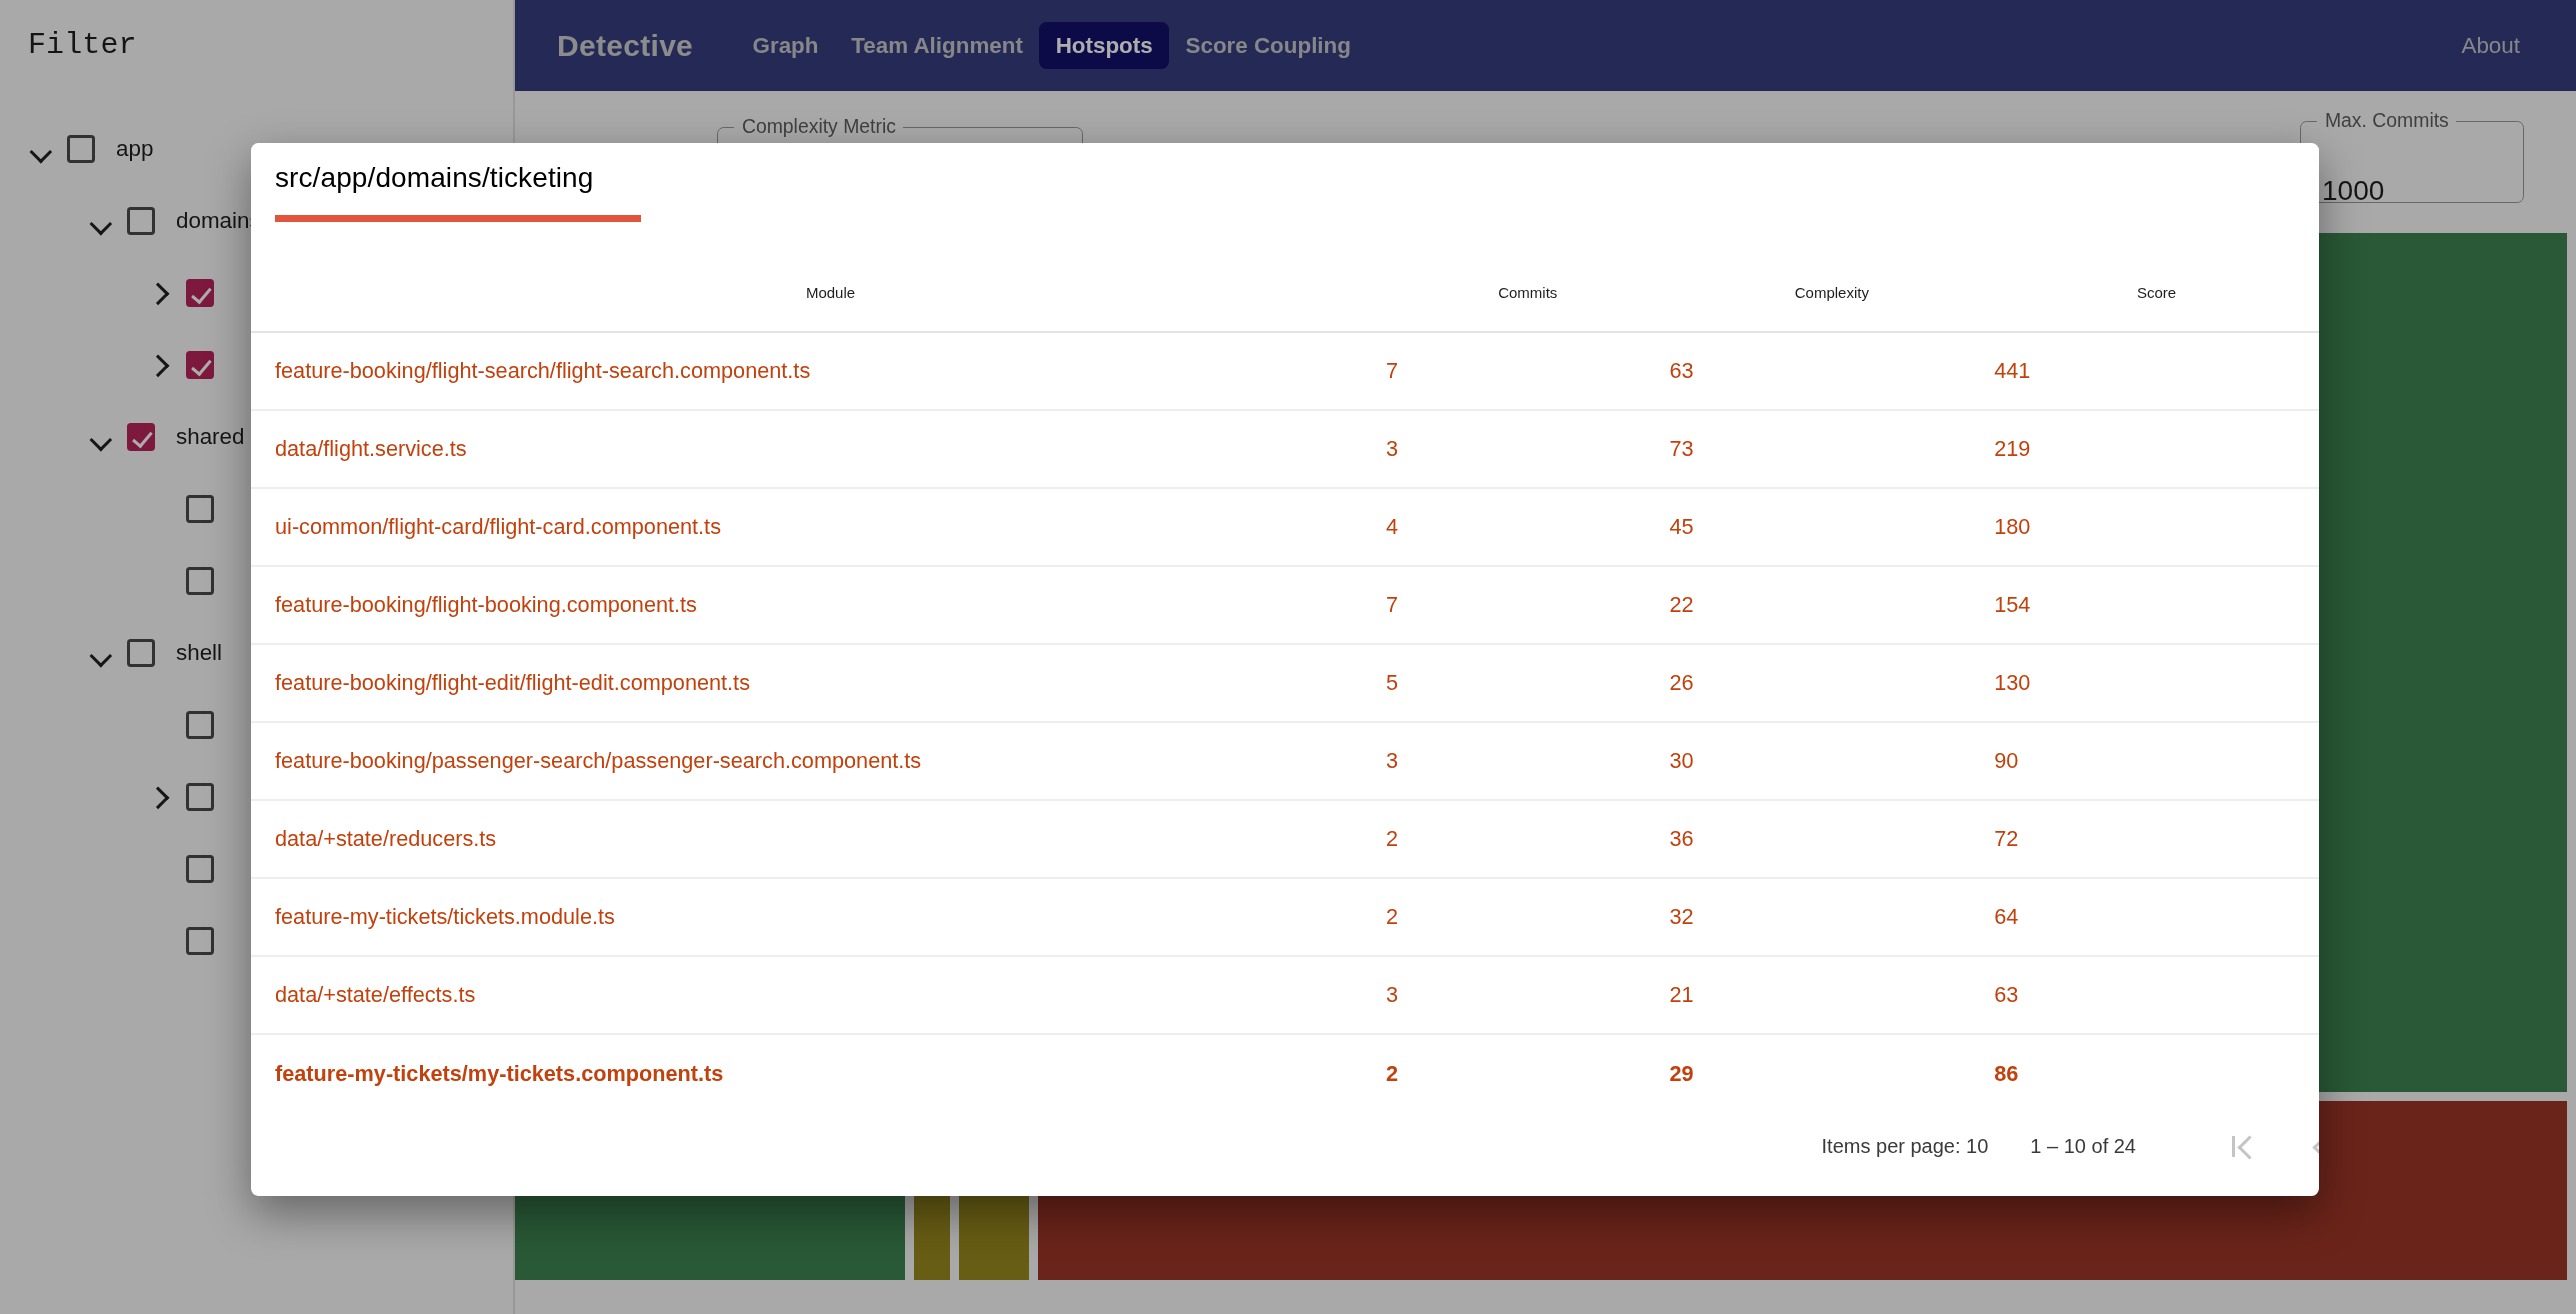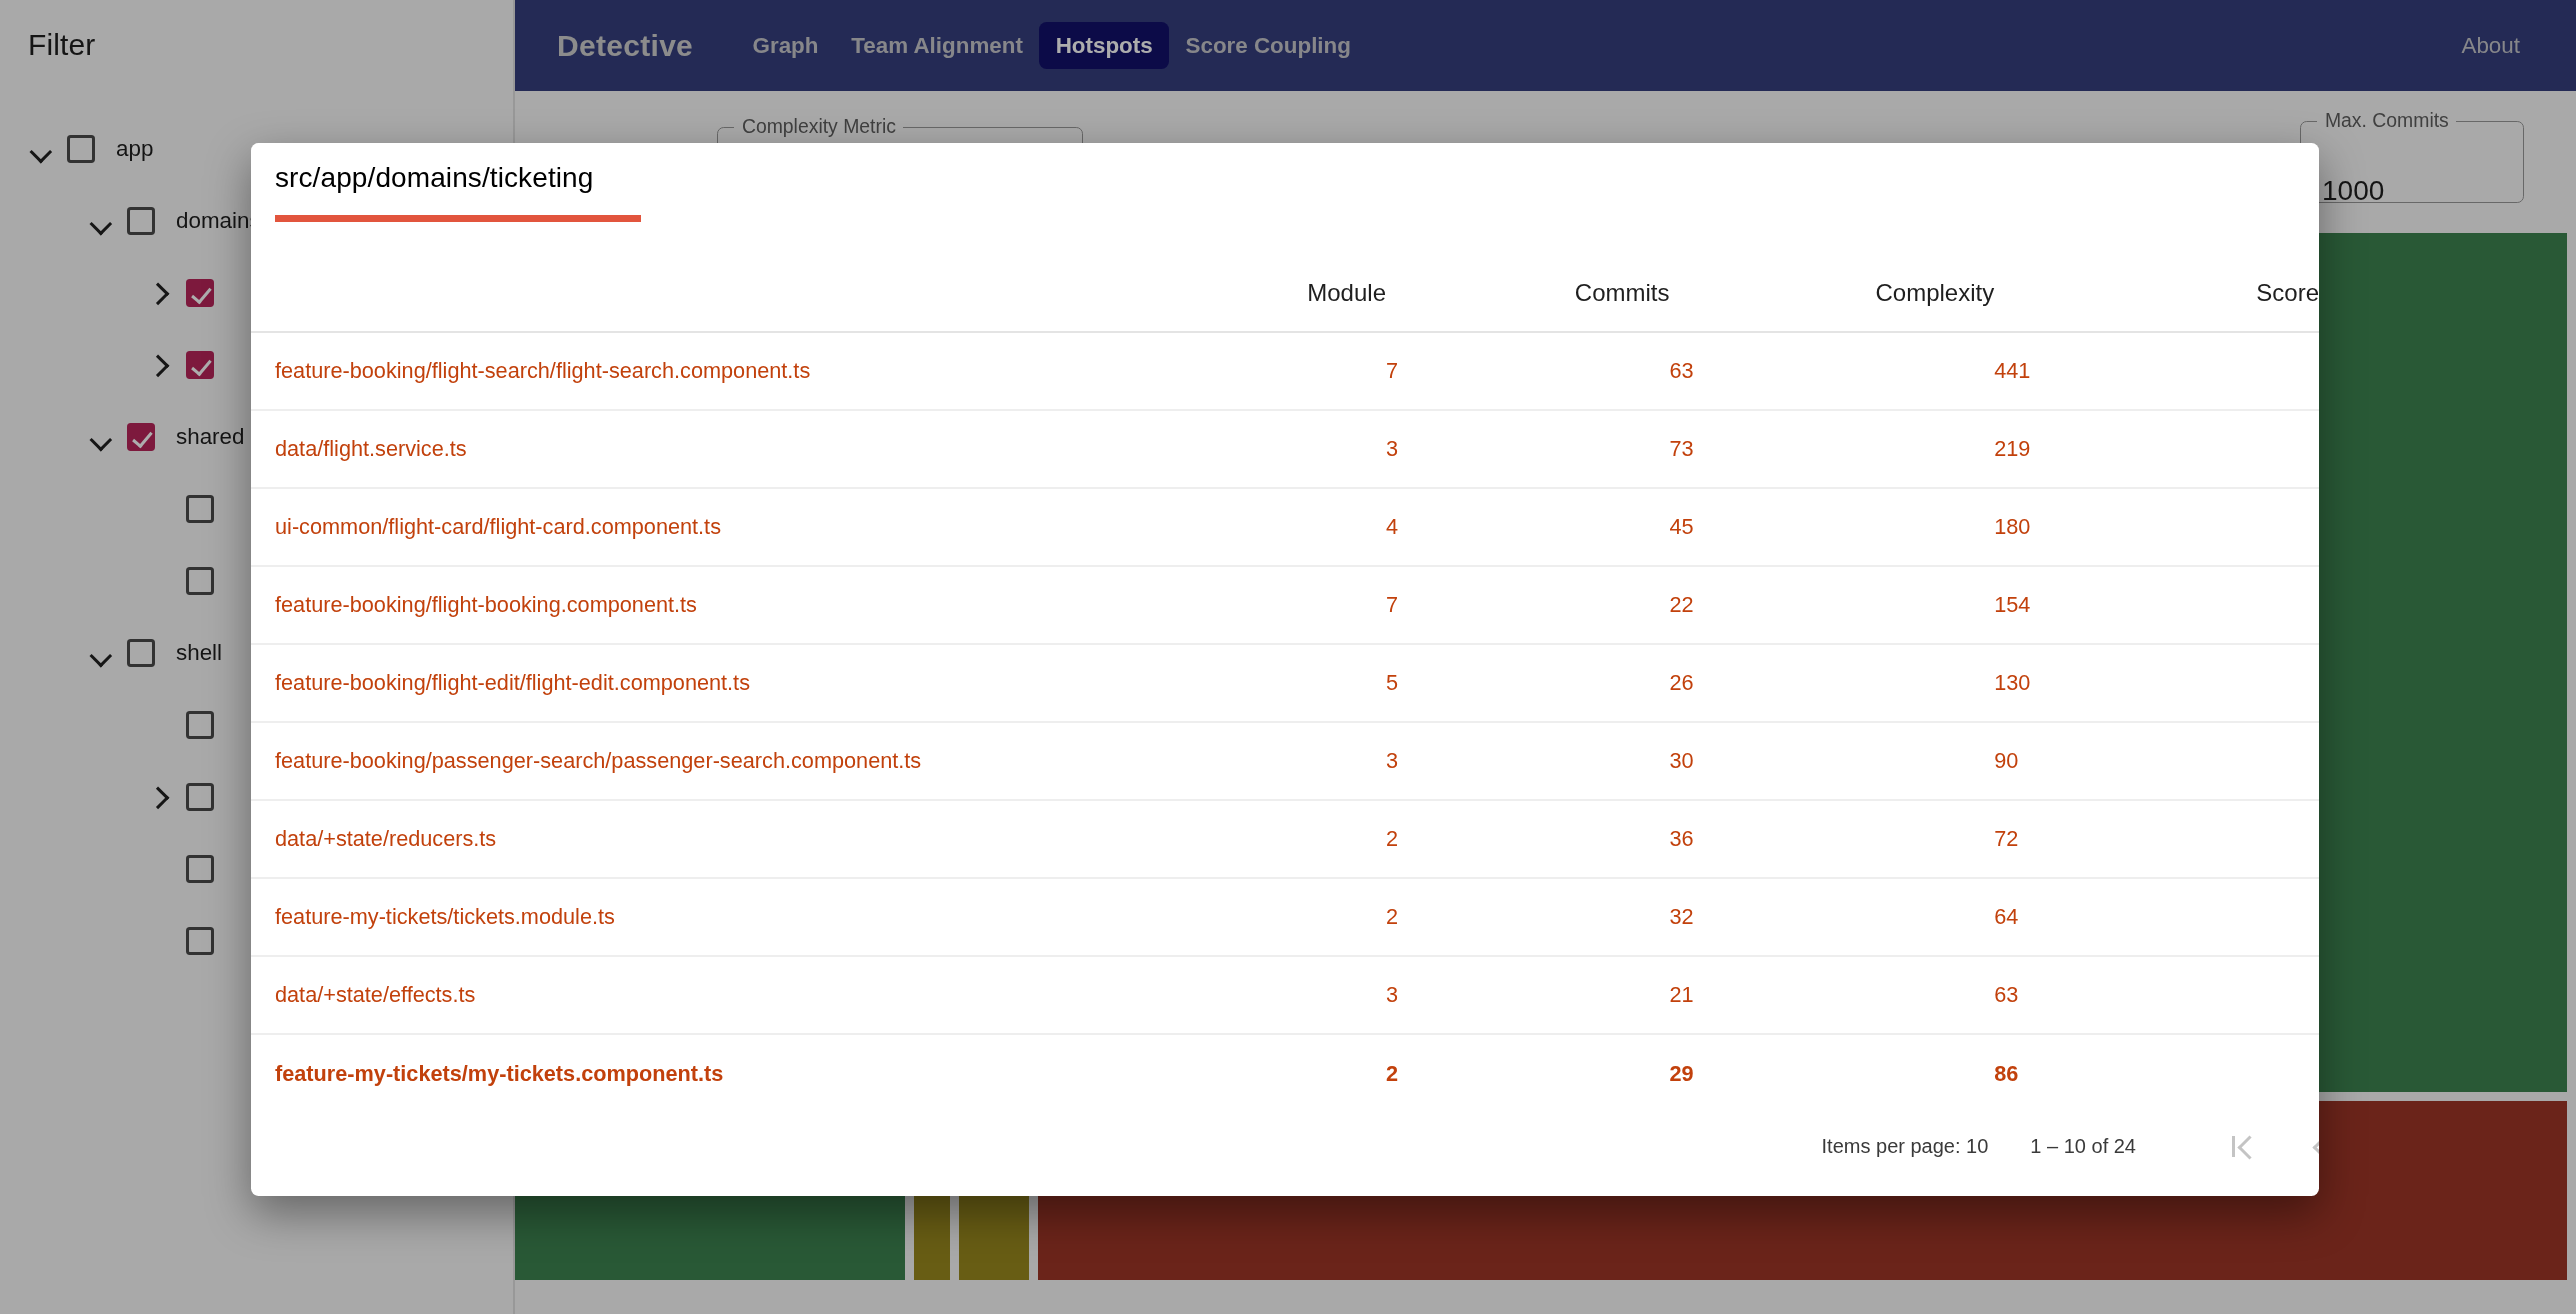--- a/index.html
+++ b/index.html
@@ -38,20 +38,21 @@
     border-right: 2.2px solid #e0e0e0;
     z-index: 5;
   }
   .sidebar-title {
     position: absolute;
     left: 28px; top: 28px;
     font-size: 30px;
     font-weight: 400;
     color: #1f1f1f;
     letter-spacing: 0.1px;
+    font-family: Liberation Mono, monospace;
   }
   .tree {
     position: absolute;
     left: 0; top: 113px;
     width: 515px;
   }
   .tree-node {
     position: relative;
     height: 72px;
     display: flex;
@@ -240,22 +241,22 @@
   }
 
   table.hotspots {
     position: absolute;
     left: 0; top: 111px;
     width: 2068px;
     border-collapse: collapse;
     table-layout: fixed;
   }
   table.hotspots th {
-    text-align: right;
-    font-size: 24px;
+    text-align: center;
+    font-size: 15px;
     font-weight: 400;
     color: #1f1f1f;
     padding: 0 0 0 0;
     height: 78px;
     vertical-align: middle;
     border-bottom: 2.2px solid #e4e4e4;
   }
   table.hotspots td {
     text-align: left;
     font-size: 21.7px;

